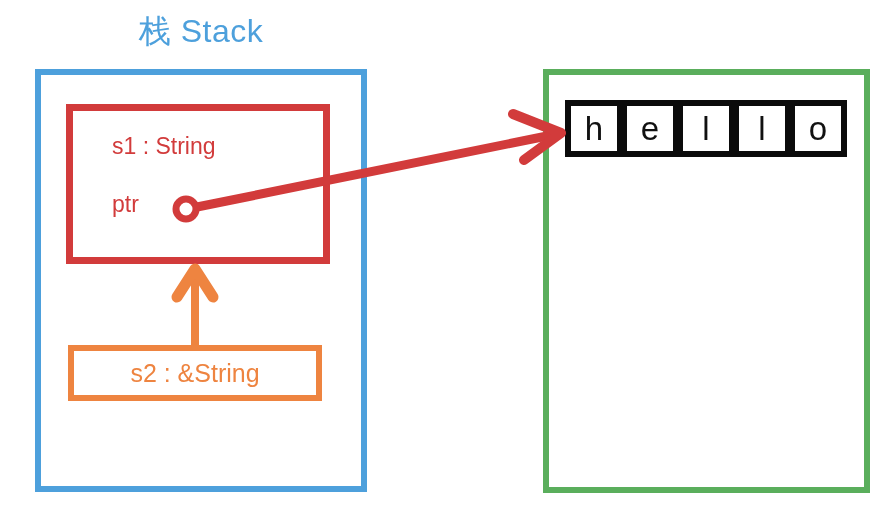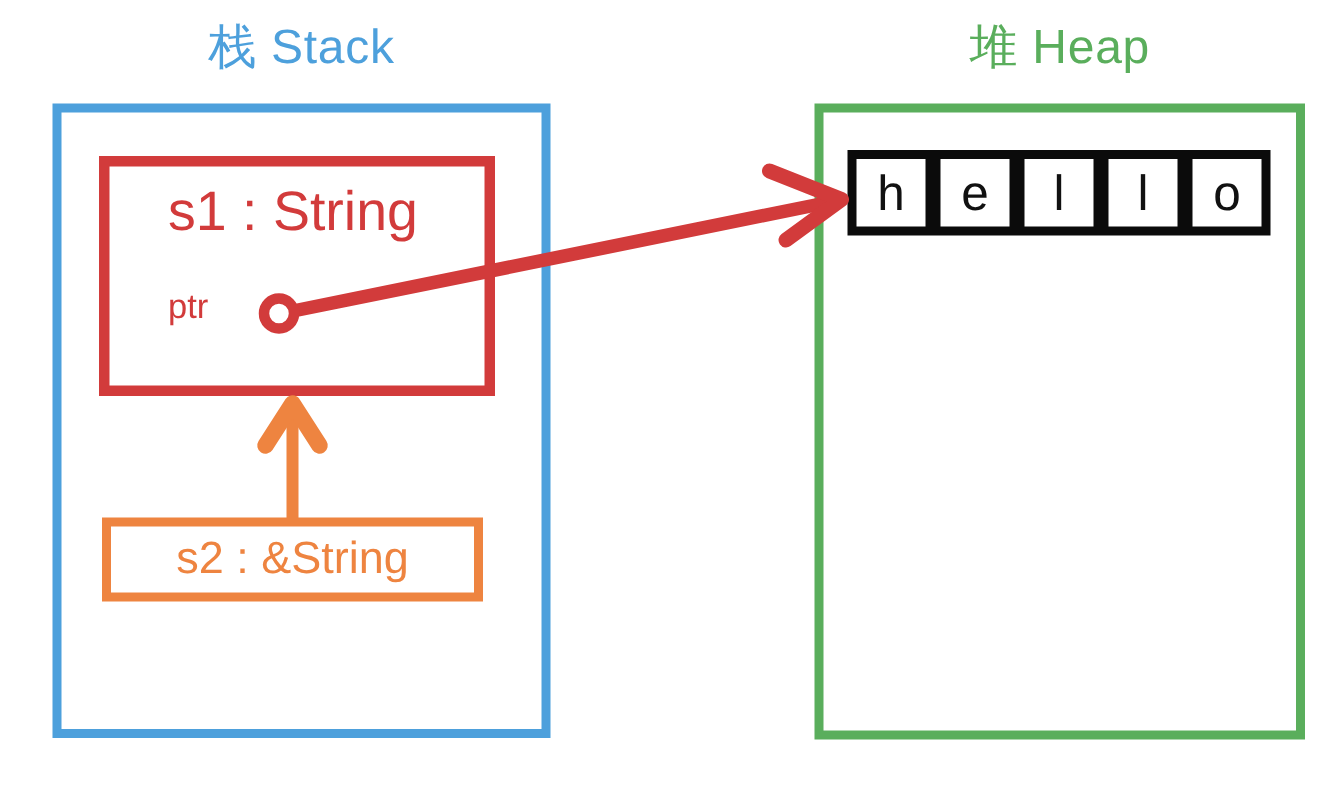--- a/index.html
+++ b/index.html
@@ -57,40 +57,40 @@
     left: 66px;
     top: 104px;
     width: 264px;
     height: 160px;
     border: 7px solid var(--s1-red);
     color: var(--s1-red);
   }
   .s1-label {
     position: absolute;
     left: 39px;
-    top: 9px;
-    font-size: 37px;
+    top: 22px;
+    font-size: 23px;
   }
   .ptr-label {
     position: absolute;
     left: 39px;
     top: 80px;
     font-size: 23px;
   }
   .s2-box {
     left: 68px;
     top: 345px;
     width: 254px;
     height: 56px;
     border: 6px solid var(--s2-orange);
     color: var(--s2-orange);
     display: flex;
     align-items: center;
     justify-content: center;
-    font-size: 30px;
+    font-size: 25px;
   }
   .heap-cells {
     position: absolute;
     left: 565px;
     top: 100px;
     display: flex;
     gap: 10px;
     padding: 6px;
     background: var(--cell-frame);
   }
@@ -110,21 +110,20 @@
     top: 0;
     pointer-events: none;
   }
 </style>
 </head>
 <body>
 
 <div class="canvas">
 
   <div class="title stack-title">栈 Stack</div>
-  <div class="title heap-title">堆 Heap</div>
 
   <div class="box stack-box"></div>
   <div class="box heap-box"></div>
 
   <div class="box s1-box">
     <div class="s1-label">s1 : String</div>
     <div class="ptr-label">ptr</div>
   </div>
 
   <div class="box s2-box">

